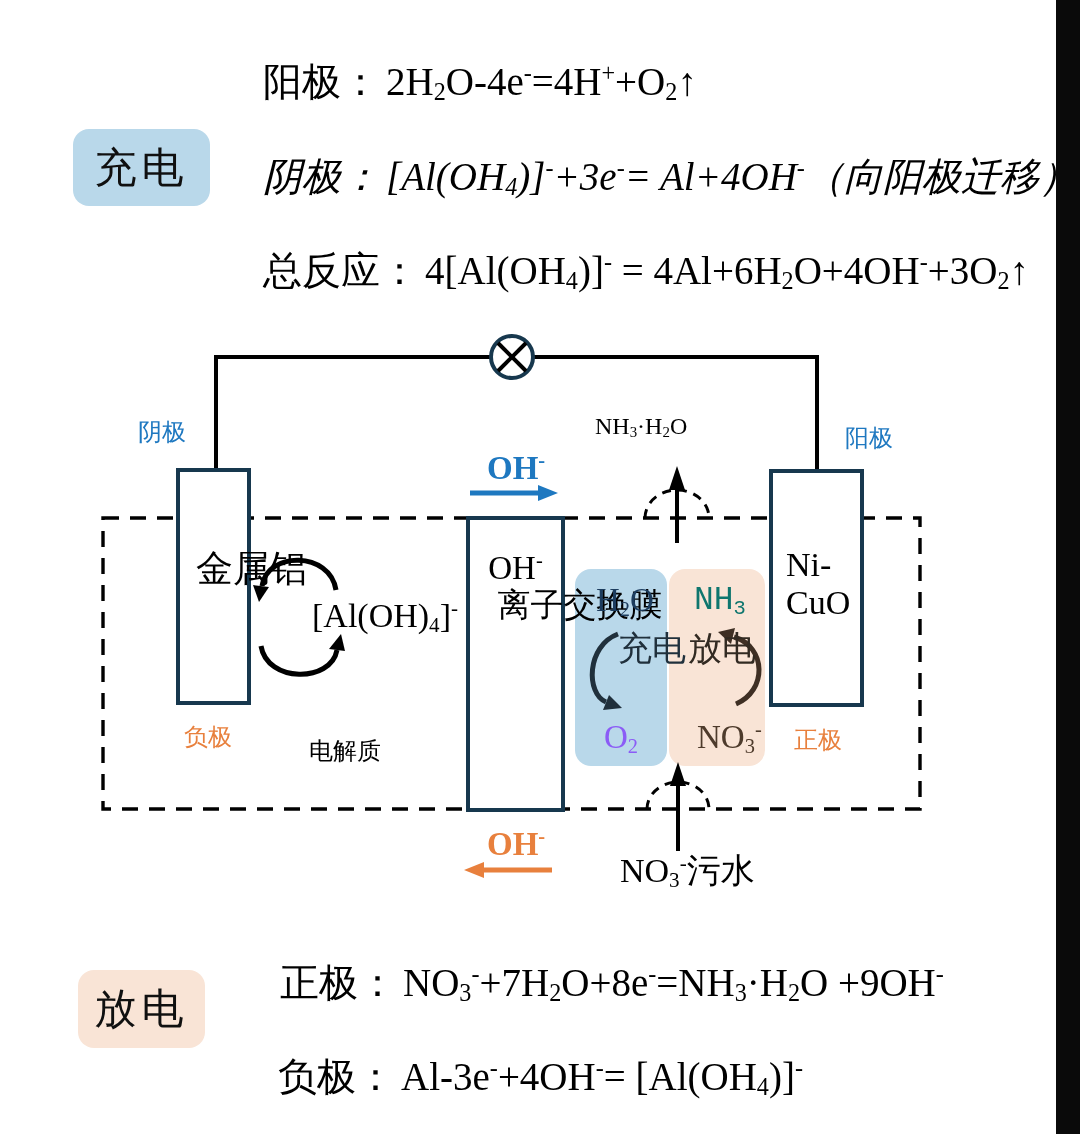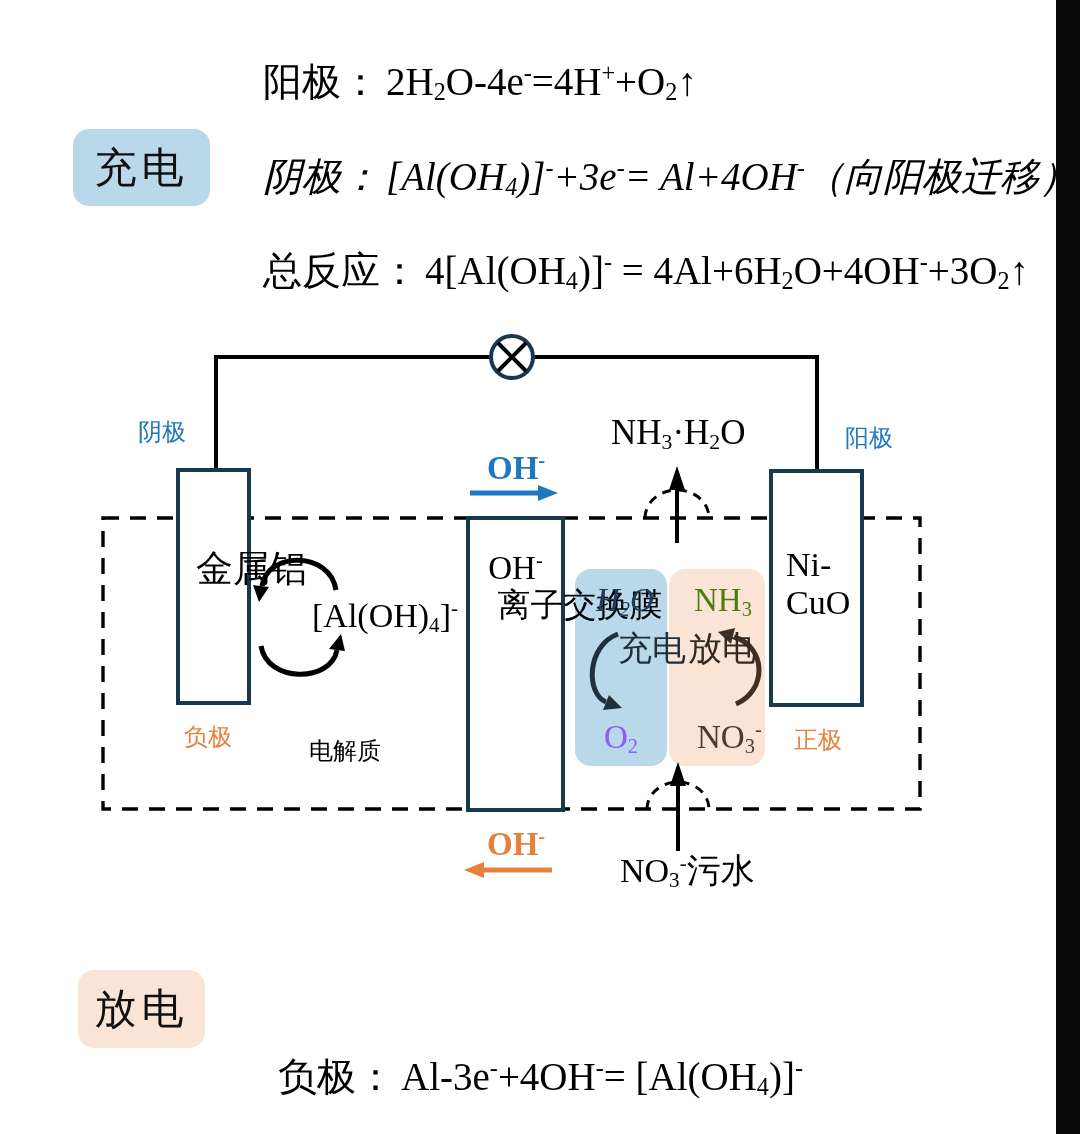--- a/index.html
+++ b/index.html
@@ -22,21 +22,21 @@
   .vtext{word-break:break-all;text-align:right;}
   .electrode-l{left:196px;top:544px;width:38px;font-size:37px;line-height:49px;}
   .membrane-t{left:468px;top:550px;width:95px;display:flex;flex-direction:column;align-items:center;}
   .membrane-t .head{font-size:33px;line-height:36px;}
   .membrane-t .body{width:36px;font-size:33px;line-height:39px;word-break:break-all;text-align:center;}
   .nicuo{left:786px;top:546px;font-size:34px;line-height:38px;}
   .aloh4{left:312px;top:597px;font-size:34px;}
   .ohdir{font-size:33px;font-weight:600;}
   .panel-t{font-size:33px;}
   .cyc{width:36px;font-size:34px;line-height:37px;}
-  .nh3h2o{left:595px;top:413px;font-size:35px;margin-left:16px;}
+  .nh3h2o{left:595px;top:413px;font-size:24px;}
   .sewage{left:620px;top:848px;font-size:34px;}
 </style>
 </head>
 <body>
 
 <div class="canvas" style="--blue:#1e78c0;--orange:#e8803d;">
 
   <svg class="layer" viewBox="0 0 1080 1134">
 
     <path d="M216,470 L216,357 L817,357 L817,471" fill="none" stroke="#000" stroke-width="4"></path>
@@ -130,31 +130,34 @@
     <div>Ni-</div>
     <div>CuO</div>
   </div>
 
   <div class="abs aloh4" style="">[Al(OH)<sub>4</sub>]<sup>-</sup></div>
 
   <div class="abs lbl orange" style="left:184px;top:721px;">负极</div>
   <div class="abs lbl" style="left:309px;top:735px;">电解质</div>
   <div class="abs lbl orange" style="left:794px;top:724px;">正极</div>
 
-  <div class="abs panel-t" style="left:596px;top:582px;color:#1c3c5e;font-style:italic;">H<sub>2</sub>O</div>
+  <div class="abs panel-t" style="left:596px;top:582px;color:#1c3c5e;">H<sub>2</sub>O</div>
   <div class="abs vtext cyc" style="left:618px;top:630px;color:#20303c;">充电</div>
   <div class="abs panel-t" style="left:604px;top:719px;color:#8b5cf6;">O<sub>2</sub></div>
 
-  <div class="abs panel-t" style="left:694px;top:582px;color:#4d7c0f;">NH<sub>3</sub></div>
+  <div class="abs panel-t" style="left:694px;top:582px;color:#0f766e;font-family:Liberation Mono, monospace;">NH<sub>3</sub></div>
   <div class="abs vtext cyc" style="left:688px;top:630px;color:#322a22;">放电</div>
   <div class="abs panel-t" style="left:697px;top:719px;color:#4e3b2c;">NO<sub>3</sub><sup>-</sup></div>
 
   <div class="abs sewage" style="">NO<sub>3</sub><sup>-</sup>污水</div>
 
   <div class="abs badge badge-discharge" style="background:#f9e4d6;">
     <span>放电</span>
   </div>
 
+  <div class="abs rx" style="left:280px;top:956px;">
+    <span class="lab">正极：</span><span>NO<sub>3</sub><sup>-</sup>+7H<sub>2</sub>O+8e<sup>-</sup>=NH<sub>3</sub>·H<sub>2</sub>O +9OH<sup>-</sup></span>
+  </div>
   <div class="abs rx" style="left:278px;top:1050px;">
     <span class="lab">负极：</span><span>Al-3e<sup>-</sup>+4OH<sup>-</sup>= [Al(OH<sub>4</sub>)]<sup>-</sup></span>
   </div>
 
 </div>
 
 </body></html>

